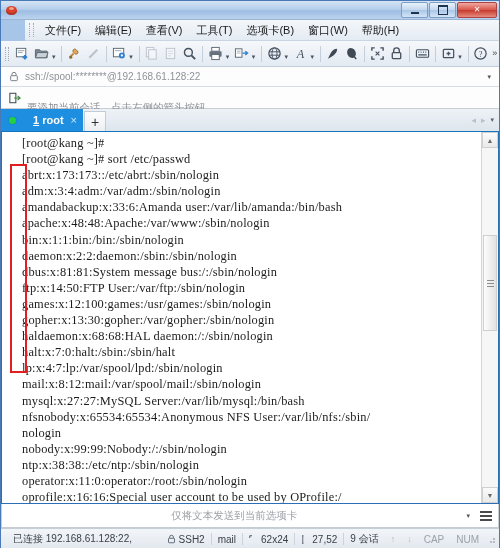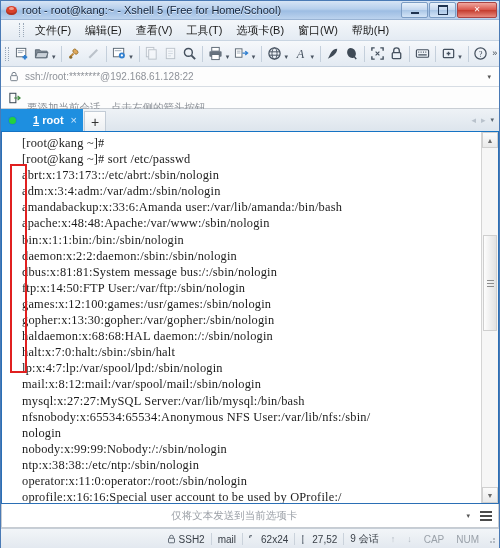--- a/index.html
+++ b/index.html
@@ -73,21 +73,22 @@
   .wbtn .glyph { display: block; line-height: 1; }
   .wbtn .min-g { width: 8px; height: 2px; background: #1e3350; margin-top: 5px; }
   .wbtn .max-g { width: 8px; height: 7px; border: 1px solid #1e3350; border-top-width: 2px; }
 
   
   .menubar {
     height: 20px;
     display: flex; align-items: center;
     background: linear-gradient(to bottom, #f4f7fa 0%, #e4ebf3 100%);
     border-bottom: 1px solid #c9d5e2;
-    padding-left: 16px;
+    padding-left: 2px;
+    margin-left: 24px;
   }
   .grip {
     width: 3px; height: 14px;
     margin: 0 4px 0 2px;
     border-left: 1px dotted #9aa8b8;
     border-right: 1px dotted #9aa8b8;
   }
   .menu-item {
     font-size: 11px; color: #1a1a1a;
     padding: 2px 7px;
@@ -310,21 +311,20 @@
 </style>
 </head>
 <body>
 
 <div id="app">
 
   <div class="titlebar">
     <div class="app-icon">
         <div class="shell"></div>
       </div>
-    <div class="title-text">root - root@kang:~ - Xshell 5 (Free for Home/School)</div>
     <div class="wincontrols">
       <div class="wbtn">
           <span class="min-g"></span>
         </div>
       <div class="wbtn">
           <span class="max-g"></span>
         </div>
       <div class="wbtn close">
           <span class="glyph">✕</span>
         </div>
@@ -534,21 +534,21 @@
     <div class="tb-more">»</div>
   </div>
 
   <div class="addrbar">
     <span class="addr-lock">
       <svg width="10" height="11" viewBox="0 0 12 13">
           <path d="M3.5 5.5V4a2.5 2.5 0 015 0v1.5" fill="none" stroke="#6b7682" stroke-width="1.1"></path>
           <rect x="2" y="5.5" width="8" height="6" rx="1" fill="none" stroke="#6b7682" stroke-width="1.1"></rect>
         </svg>
     </span>
-    <span class="addr-text" title="ssh://root:********@192.168.61.128:22">ssh://root:********@192.168.61.128:22</span>
+    <span class="addr-text" title="ssh://root:********@192.168.61.128:22">ssh://spool:********@192.168.61.128:22</span>
     <span class="addr-caret">▾</span>
   </div>
 
   <div class="hintbar">
     <span class="hint-ico">
       <svg width="12" height="12" viewBox="0 0 14 14">
           <rect x="1" y="1.5" width="7" height="11" fill="none" stroke="#3d4a56" stroke-width="1.2"></rect>
           <path d="M6 7h6M10 4.5L13 7l-3 2.5" fill="none" stroke="#3d8a3d" stroke-width="1.4"></path>
         </svg>
     </span>
@@ -592,20 +592,21 @@
     <span class="send-text" title="仅将文本发送到当前选项卡">仅将文本发送到当前选项卡</span>
     <span class="send-caret">▾</span>
     <span class="send-menu">
         <i></i>
         <i></i>
         <i></i>
       </span>
   </div>
 
   <div class="statusbar">
+    <span class="sb-cell">已连接 192.168.61.128:22,</span>
     <span style="flex:1"></span>
     <span class="sb-cell">
       <span class="ico-lock">
         <svg width="9" height="10" viewBox="0 0 12 13">
             <path d="M3.5 5.5V4a2.5 2.5 0 015 0v1.5" fill="none" stroke="#4a5460" stroke-width="1.1"></path>
             <rect x="2" y="5.5" width="8" height="6" rx="1" fill="none" stroke="#4a5460" stroke-width="1.1"></rect>
           </svg>
       </span>
       <span>SSH2</span>
     </span>

